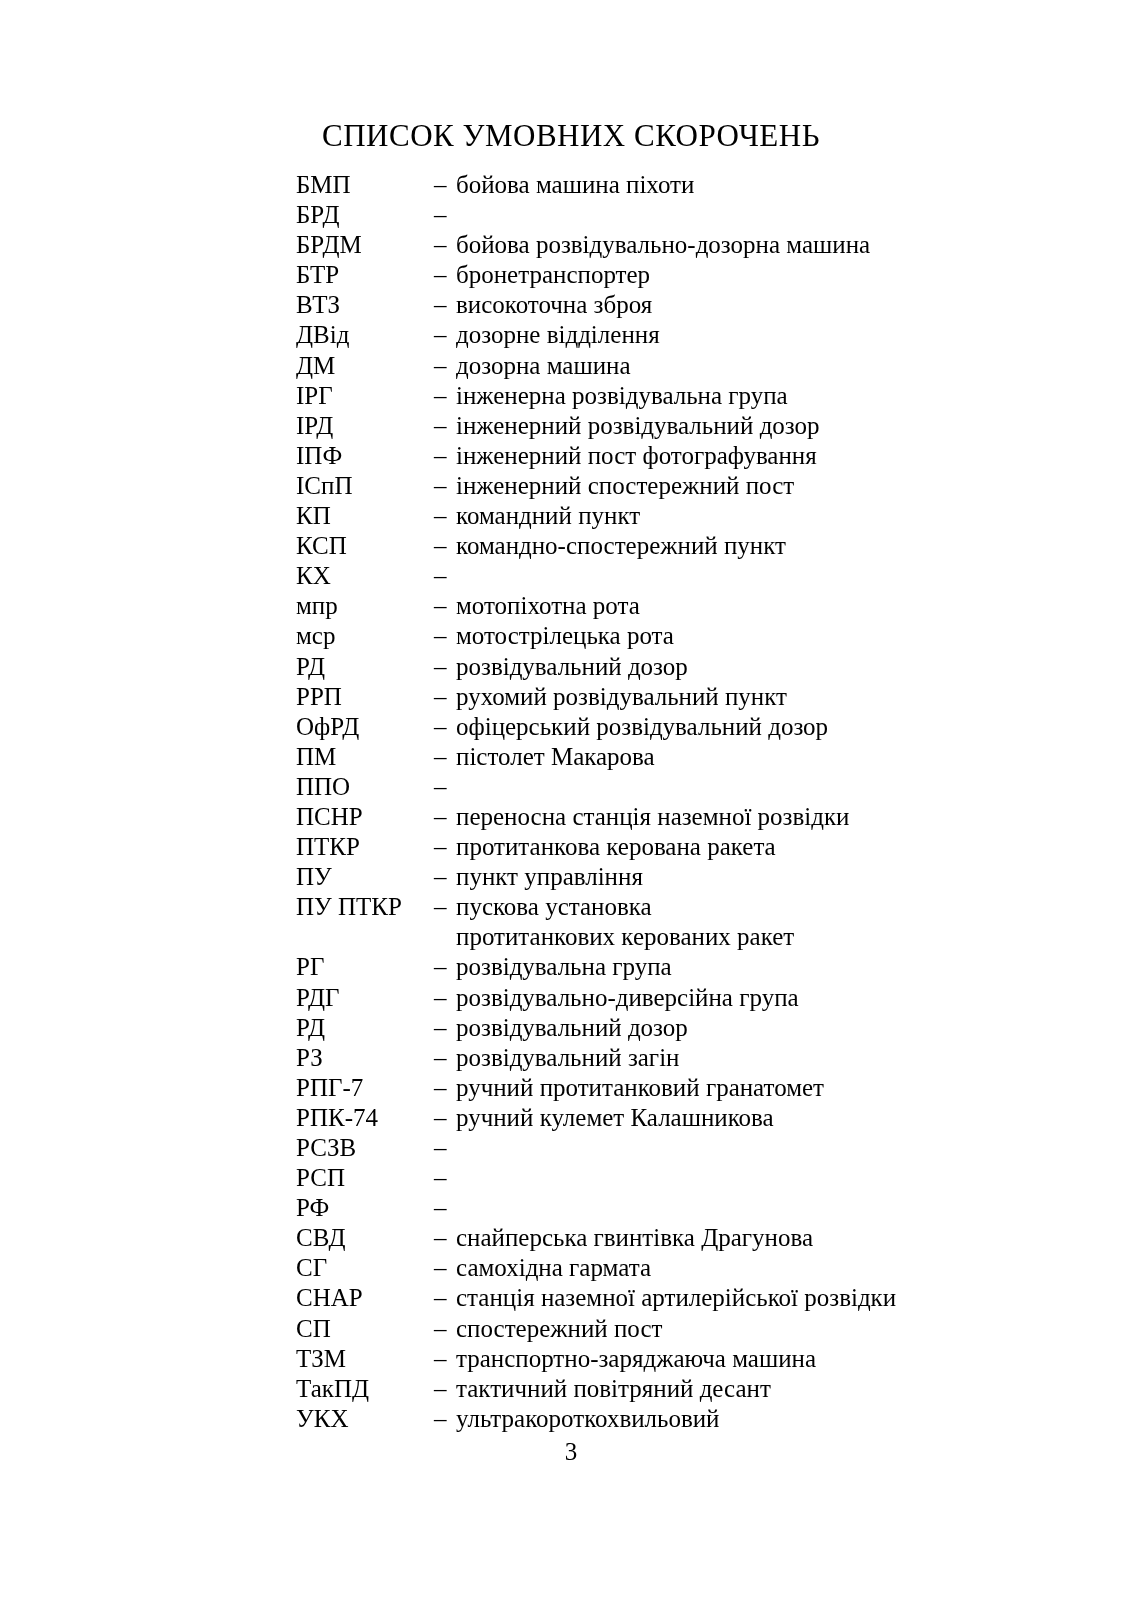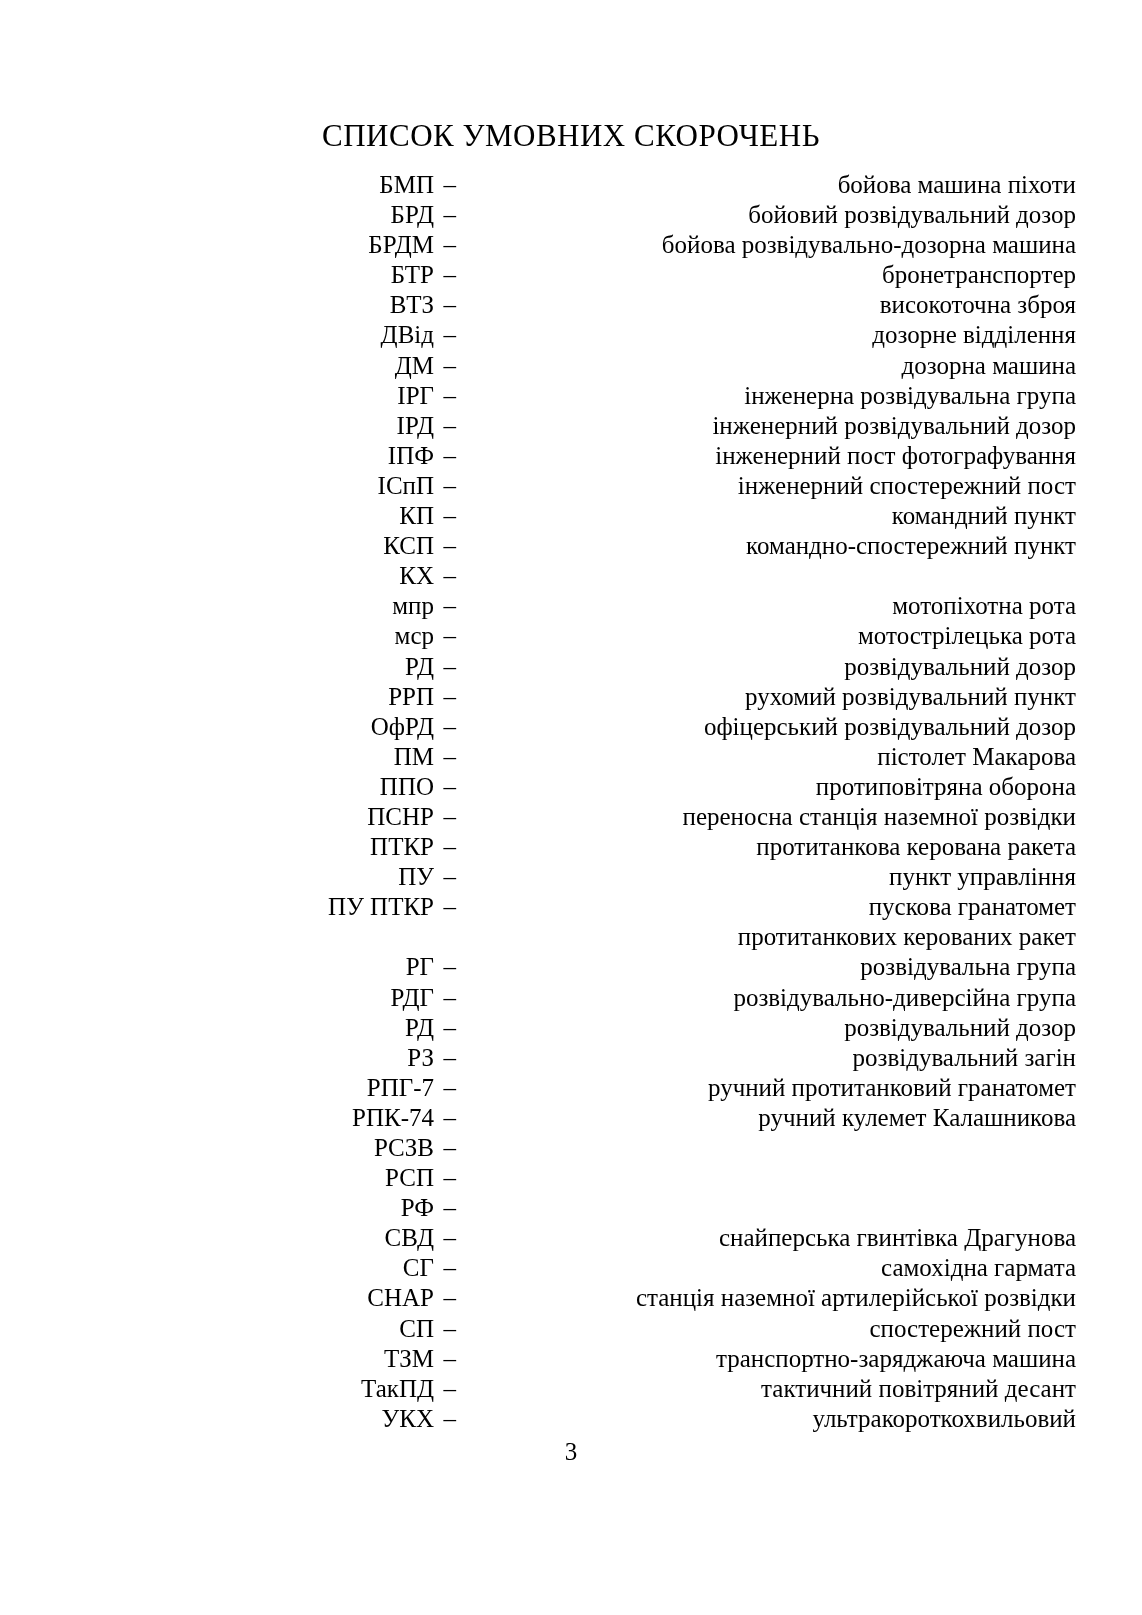--- a/index.html
+++ b/index.html
@@ -30,21 +30,20 @@
     text-align: center;
     font-size: 31px;
     letter-spacing: 0.5px;
     white-space: nowrap;
   }
   .abbr-list {
     position: absolute;
     left: 296px;
     top: 170px;
     width: 780px;
-    text-align: right;
   }
   .abbr-row {
     display: flex;
     align-items: baseline;
     height: 30.1px;
     font-size: 25px;
     line-height: 30px;
   }
   .abbr-term {
     width: 138px;
@@ -82,21 +81,20 @@
 
   <div class="abbr-list">
       <div class="abbr-row">
         <span class="abbr-term">БМП</span>
         <span class="abbr-dash">–</span>
         <span class="abbr-def">бойова машина піхоти</span>
       </div>
       <div class="abbr-row">
         <span class="abbr-term">БРД</span>
         <span class="abbr-dash">–</span>
-        <span class="abbr-def">бойовий розвідувальний дозор</span>
       </div>
       <div class="abbr-row">
         <span class="abbr-term">БРДМ</span>
         <span class="abbr-dash">–</span>
         <span class="abbr-def">бойова розвідувально-дозорна машина</span>
       </div>
       <div class="abbr-row">
         <span class="abbr-term">БТР</span>
         <span class="abbr-dash">–</span>
         <span class="abbr-def">бронетранспортер</span>
@@ -176,41 +174,40 @@
         <span class="abbr-def">офіцерський розвідувальний дозор</span>
       </div>
       <div class="abbr-row">
         <span class="abbr-term">ПМ</span>
         <span class="abbr-dash">–</span>
         <span class="abbr-def">пістолет Макарова</span>
       </div>
       <div class="abbr-row">
         <span class="abbr-term">ППО</span>
         <span class="abbr-dash">–</span>
-        <span class="abbr-def">протиповітряна оборона</span>
       </div>
       <div class="abbr-row">
         <span class="abbr-term">ПСНР</span>
         <span class="abbr-dash">–</span>
         <span class="abbr-def">переносна станція наземної розвідки</span>
       </div>
       <div class="abbr-row">
         <span class="abbr-term">ПТКР</span>
         <span class="abbr-dash">–</span>
         <span class="abbr-def">протитанкова керована ракета</span>
       </div>
       <div class="abbr-row">
         <span class="abbr-term">ПУ</span>
         <span class="abbr-dash">–</span>
         <span class="abbr-def">пункт управління</span>
       </div>
       <div class="abbr-row">
         <span class="abbr-term">ПУ ПТКР</span>
         <span class="abbr-dash">–</span>
-        <span class="abbr-def">пускова гранатомет</span>
+        <span class="abbr-def">пускова установка</span>
       </div>
       <div class="abbr-row cont">
         <span class="abbr-term"></span>
         <span class="abbr-dash">–</span>
         <span class="abbr-def">протитанкових керованих ракет</span>
       </div>
       <div class="abbr-row">
         <span class="abbr-term">РГ</span>
         <span class="abbr-dash">–</span>
         <span class="abbr-def">розвідувальна група</span>

